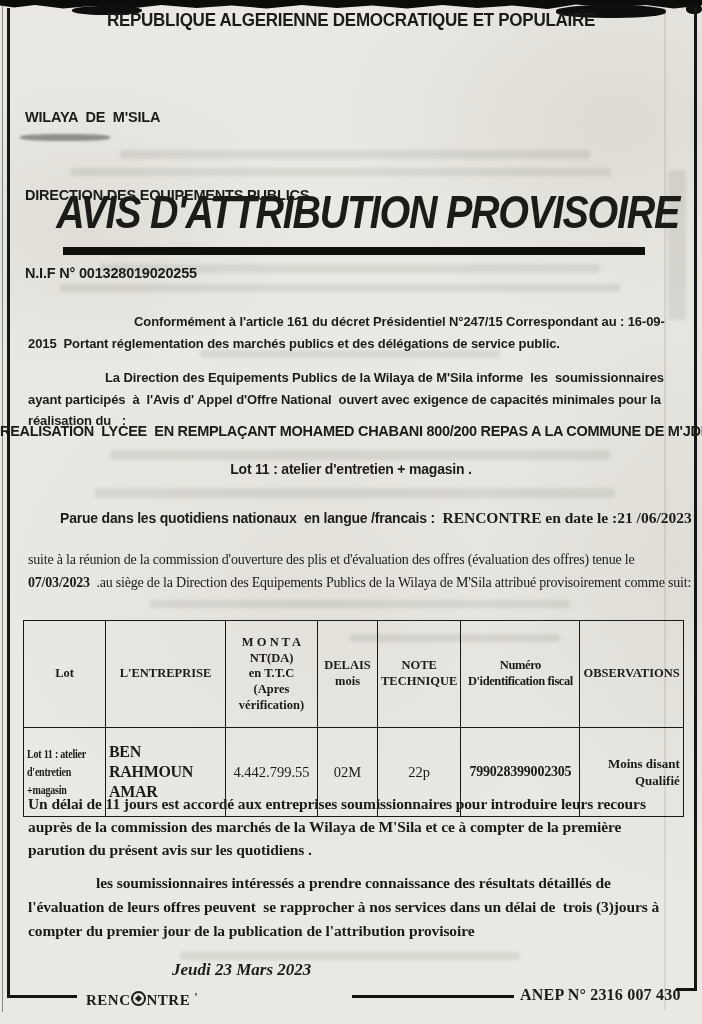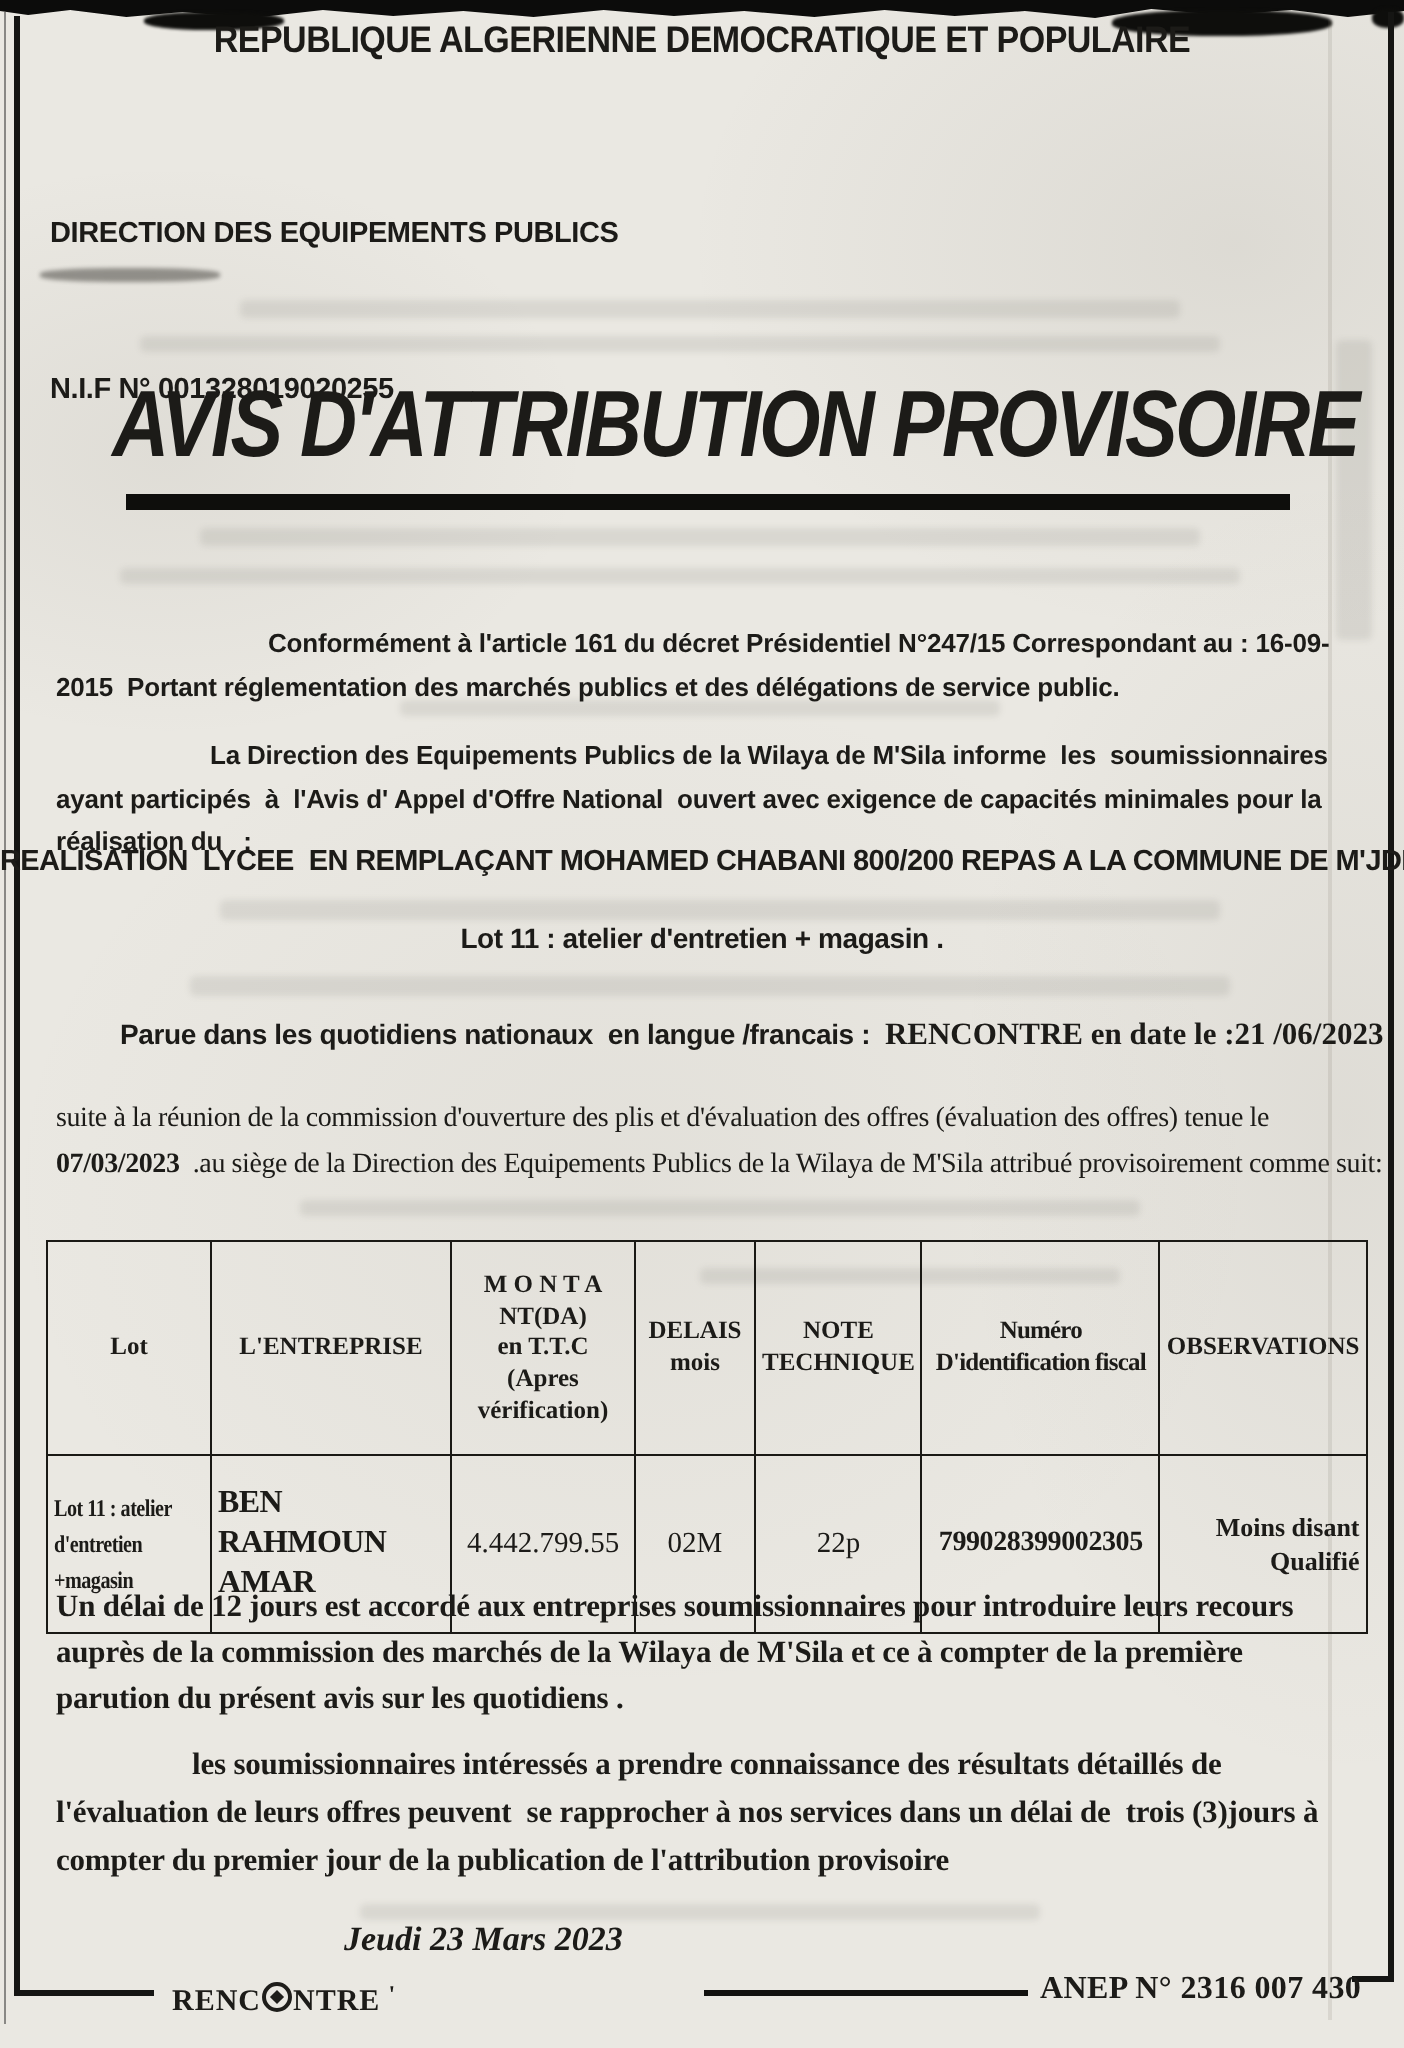--- a/index.html
+++ b/index.html
@@ -96,20 +96,21 @@
   <div class="abs ghost" style="left:110px;top:450px;width:500px;height:10px;"></div>
   <div class="abs ghost" style="left:95px;top:488px;width:520px;height:10px;"></div>
   <div class="abs ghost" style="left:150px;top:600px;width:420px;height:8px;"></div>
   <div class="abs ghost" style="left:350px;top:634px;width:210px;height:8px;"></div>
   <div class="abs ghost" style="left:180px;top:952px;width:340px;height:8px;"></div>
   <div class="abs ghost" style="left:668px;top:170px;width:18px;height:150px;"></div>
   <div class="abs smudge" style="left:20px;top:134px;width:90px;height:7px;opacity:.45;"></div>
 
   <div class="abs republic">REPUBLIQUE ALGERIENNE DEMOCRATIQUE ET POPULAIRE</div>
   <div class="abs org">
+    <div>WILAYA  DE  M'SILA</div>
     <div>DIRECTION DES EQUIPEMENTS PUBLICS</div>
     <div>N.I.F N° 001328019020255</div>
   </div>
 
   <div class="abs title">AVIS D'ATTRIBUTION PROVISOIRE</div>
   <div class="abs title-rule"></div>
 
   <div class="abs p-sans p1">Conformément à l'article 161 du décret Présidentiel N°247/15 Correspondant au : 16-09-2015  Portant réglementation des marchés publics et des délégations de service public.</div>
   <div class="abs p-sans p2">La Direction des Equipements Publics de la Wilaya de M'Sila informe  les  soumissionnaires  ayant participés  à  l'Avis d' Appel d'Offre National  ouvert avec exigence de capacités minimales pour la réalisation du   :</div>
   <div class="abs projet">REALISATION  LYCEE  EN REMPLAÇANT MOHAMED CHABANI 800/200 REPAS A LA COMMUNE DE M'JDEL.</div>
@@ -153,21 +154,21 @@
       <td class="c-mnt">4.442.799.55</td>
       <td class="c-del">02M</td>
       <td class="c-note">22p</td>
       <td class="c-nif">799028399002305</td>
       <td class="c-obs">Moins disant
 Qualifié</td>
     </tr>
   </tbody>
     </table>
 
-  <div class="abs p-serif-b p3">Un délai de 12 jours est accordé aux entreprises soumissionnaires pour introduire leurs recours auprès de la commission des marchés de la Wilaya de M'Sila et ce à compter de la première parution du présent avis sur les quotidiens .</div>
+  <div class="abs p-serif-b p3">Un délai de 11 jours est accordé aux entreprises soumissionnaires pour introduire leurs recours auprès de la commission des marchés de la Wilaya de M'Sila et ce à compter de la première parution du présent avis sur les quotidiens .</div>
   <div class="abs p-serif-b p4">les soumissionnaires intéressés a prendre connaissance des résultats détaillés de l'évaluation de leurs offres peuvent  se rapprocher à nos services dans un délai de  trois (3)jours à  compter du premier jour de la publication de l'attribution provisoire</div>
 
   <div class="abs logo"><span>RENC</span><span class="logo-o"><i></i></span><span>NTRE</span><span class="logo-mark">'</span></div>
   <div class="abs fdate">Jeudi 23 Mars 2023</div>
   <div class="abs frule"></div>
   <div class="abs anep">ANEP N° 2316 007 430</div>
 
 </div>
 
 </body></html>

